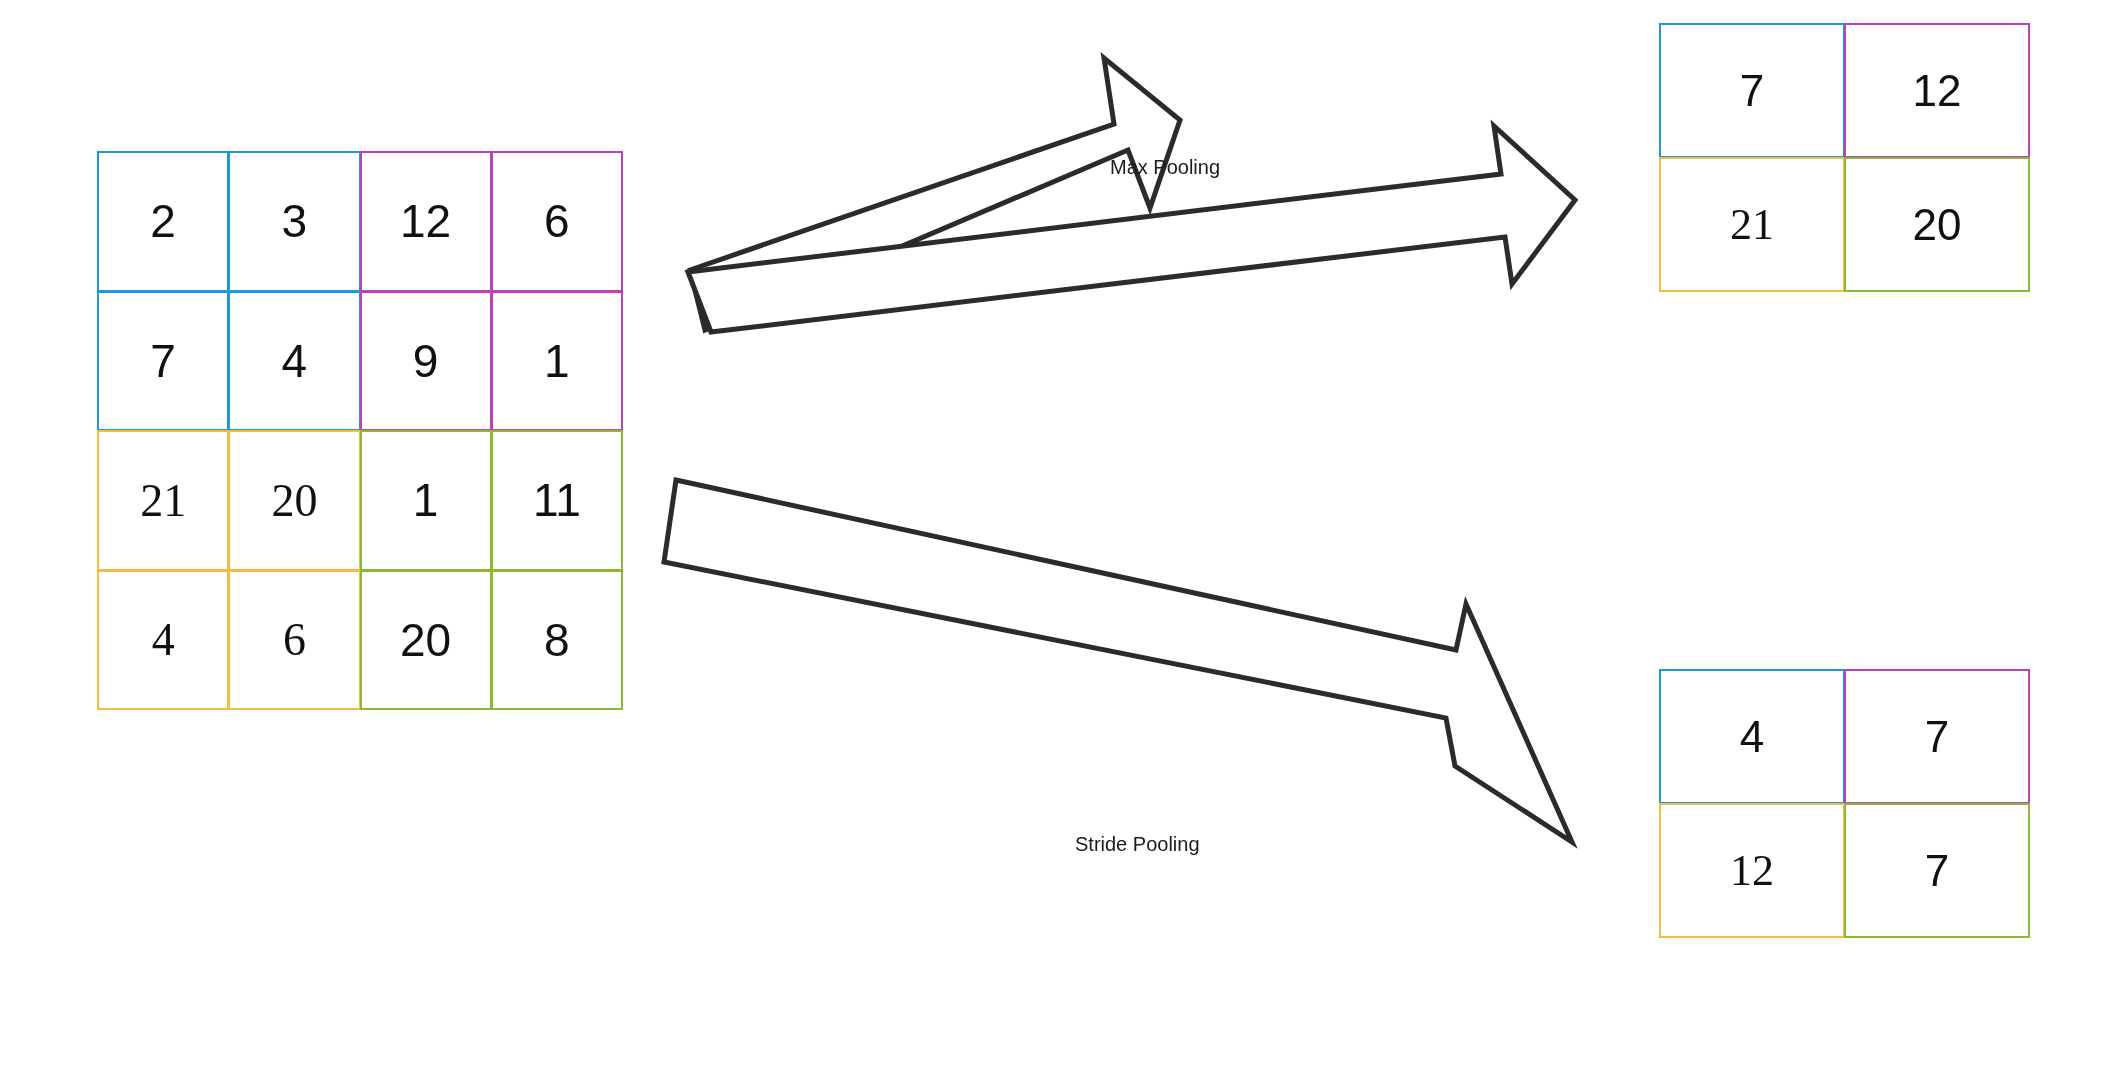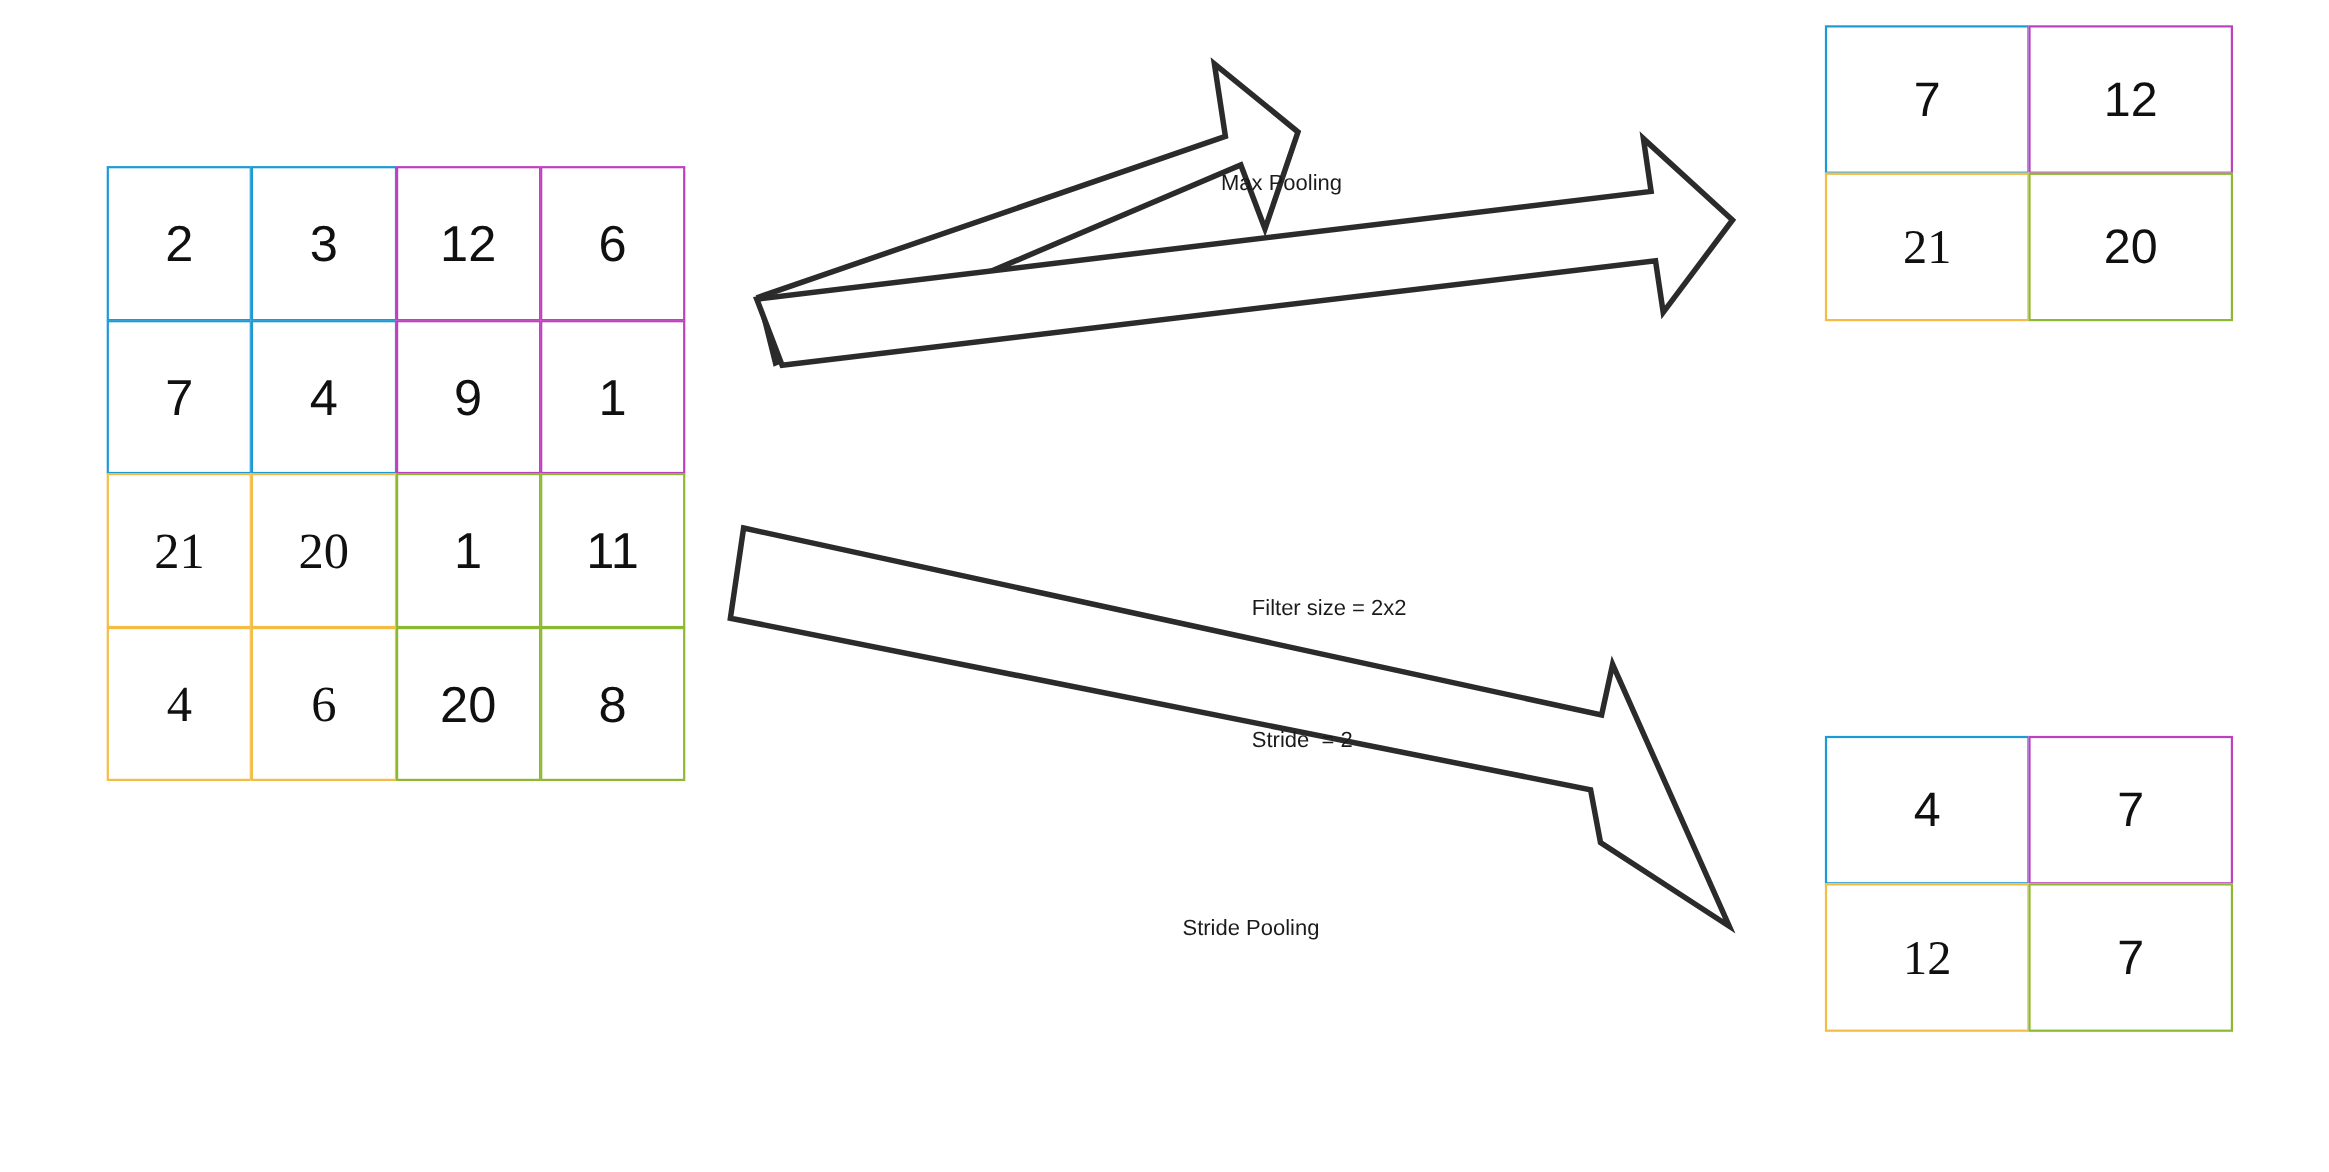--- a/index.html
+++ b/index.html
@@ -101,24 +101,20 @@
 
     <polygon class="arrow-shape" points="688,272 1501,174 1494,126 1575,200 1512,284 1505,237 711,332"></polygon>
 
     <polygon class="arrow-shape" points="676,480 1456,650 1466,604 1572,842 1455,766 1446,718 664,562"></polygon>
   </svg>
 
   <div class="label" id="label-max">Max Pooling</div>
 
   <div class="label" id="label-avg">Stride Pooling</div>
 
-  <div class="label" id="label-params">
-    <div>Filter size = 2x2</div>
-    <div>Stride  = 2</div>
-  </div>
 
   <div class="grid" id="maxpool-grid">
       <div class="cell q-blue">7</div>
       <div class="cell q-magenta">12</div>
       <div class="cell q-orange">21</div>
       <div class="cell q-green">20</div>
     </div>
 
   <div class="grid" id="avgpool-grid">
       <div class="cell q-blue">4</div>

